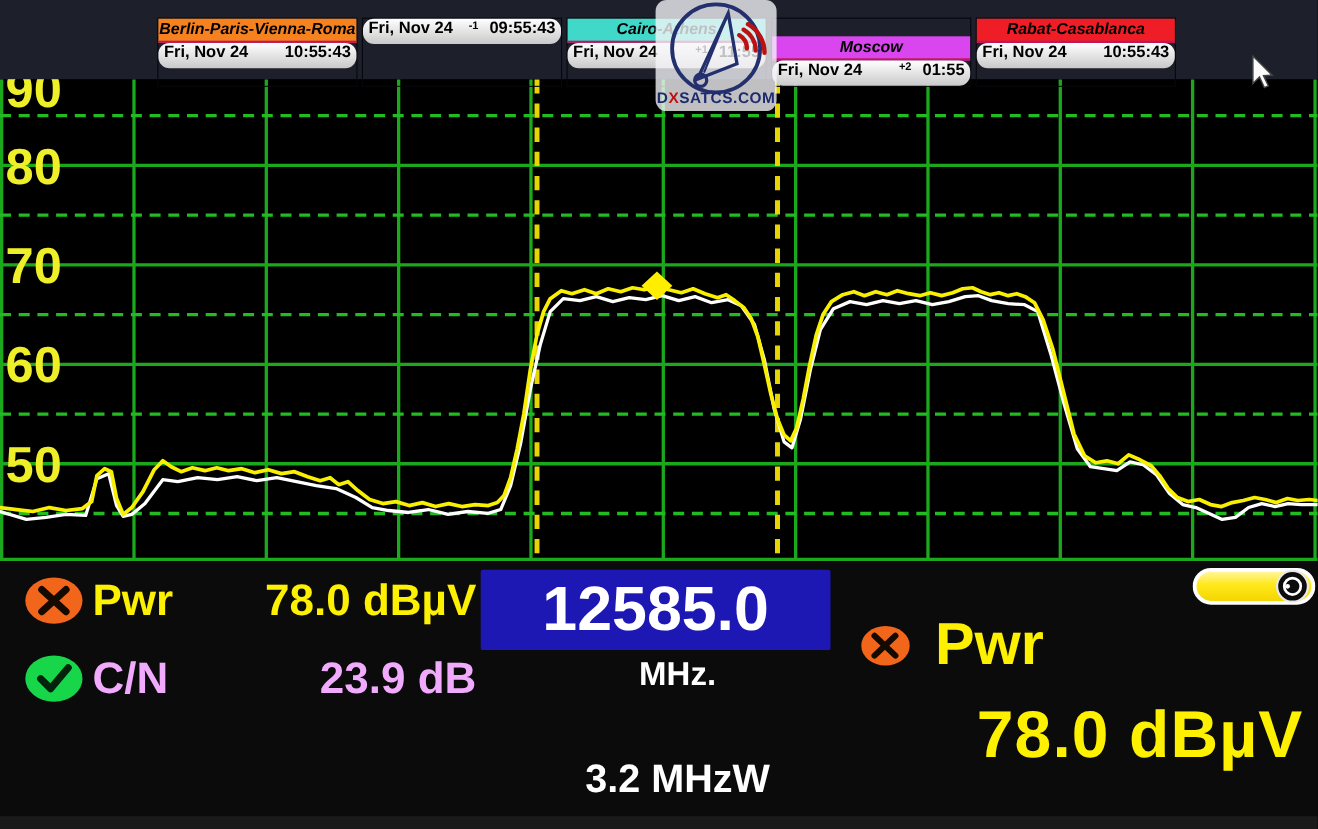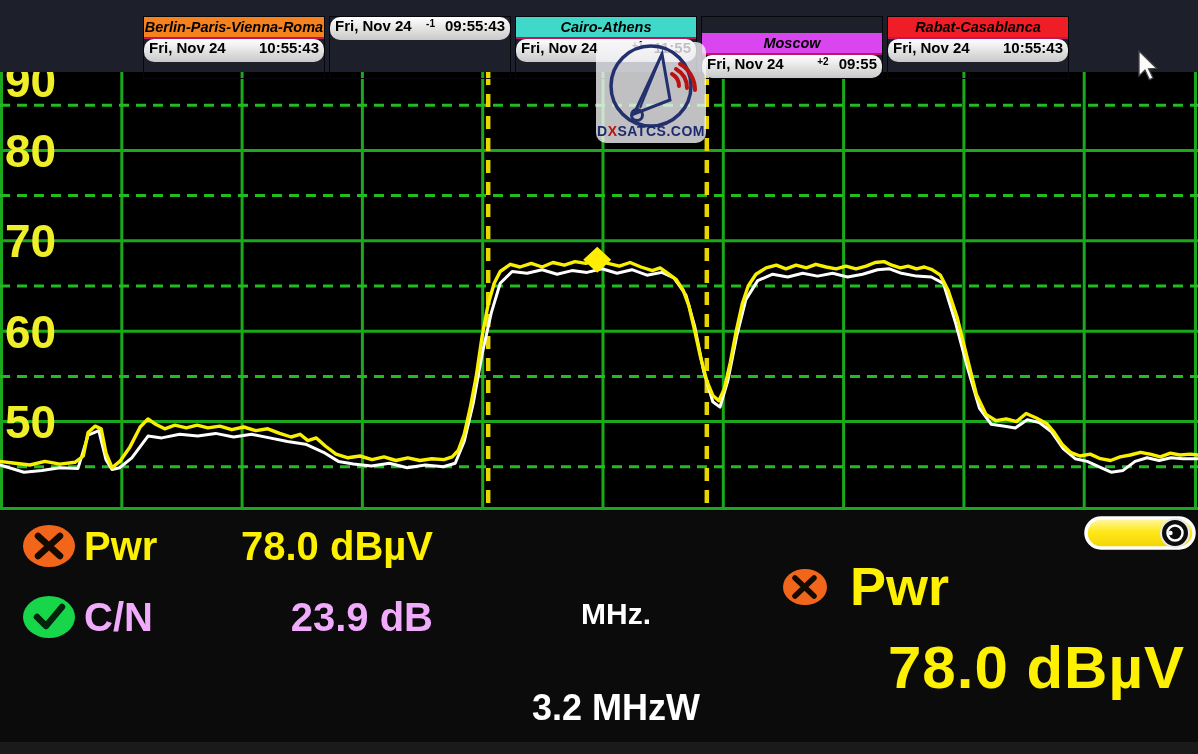--- a/index.html
+++ b/index.html
@@ -13,21 +13,21 @@
               font-size:14.5px;color:#000;white-space:nowrap;overflow:hidden;border-bottom:2px solid #be185d;}
   .clock-time-row{height:23px;background:linear-gradient(#ffffff,#c9c9c9);display:flex;align-items:flex-start;
               font-weight:bold;font-size:15px;color:#000;padding:0 5px;border-radius:10px;}
   .clock-date{white-space:nowrap;}
   .clock-fill{flex:1;}
   .clock-offset{font-size:10px;font-weight:bold;align-self:flex-start;margin:1px 10px 0 0;}
   .clock-time{white-space:nowrap;}
   
   #spec{position:absolute;left:0;top:0;z-index:1;}
   
-  .logo{position:absolute;left:596px;top:0;width:110px;height:101px;z-index:3;margin-top:42px;}
+  .logo{position:absolute;left:596px;top:0;width:110px;height:101px;z-index:3;}
   .logo-box{position:absolute;inset:0;background:rgba(246,246,250,0.78);border-radius:10px;}
   .logo svg{position:absolute;left:0;top:0;}
   .logo-text{position:absolute;bottom:4px;width:100%;text-align:center;font-weight:bold;
              font-size:14px;letter-spacing:.5px;color:#1d2b6e;white-space:nowrap;}
   .logo-text .lx{color:#bb1111;}
   
   .panel{position:absolute;left:0;top:511px;width:1198px;height:243px;background:#0c0b0b;z-index:2;}
   .panel::after{content:"";position:absolute;left:0;bottom:0;width:100%;height:12px;background:#1a1a1a;}
   .abs{position:absolute;}
   .yellow{color:#fdf000;}
@@ -116,21 +116,21 @@
             <span class="clock-offset">+1</span>
             <span class="clock-time">11:55</span>
           </div>
         </div>
         <div class="clock-cell">
           <div class="clock-city" style="background: #d946ef; margin-top: 16px;">Moscow</div>
           <div class="clock-time-row">
             <span class="clock-date">Fri, Nov 24</span>
             <span class="clock-fill"></span>
             <span class="clock-offset">+2</span>
-            <span class="clock-time">09:55</span>
+            <span class="clock-time">01:55</span>
           </div>
         </div>
         <div class="clock-cell">
           <div class="clock-city" style="background: rgb(239, 29, 37);">Rabat-Casablanca</div>
           <div class="clock-time-row">
             <span class="clock-date">Fri, Nov 24</span>
             <span class="clock-fill"></span>
             <span class="clock-offset"></span>
             <span class="clock-time">10:55:43</span>
           </div>
@@ -161,20 +161,23 @@
     <div class="abs rowtxt yellow" style="left:84px;top:13px;">Pwr</div>
     <div class="abs rowtxt yellow val" style="left:185px;top:13px;">78.0 dBµV</div>
 
     <svg class="abs" style="left:22px;top:84px;" width="54" height="44">
       <ellipse cx="27" cy="22" rx="26" ry="21" fill="#17d64a"></ellipse>
       <path d="M15,22 L24,31 L40,12" fill="none" stroke="#03230a" stroke-width="6.5" stroke-linecap="round" stroke-linejoin="round"></path>
     </svg>
     <div class="abs rowtxt magenta" style="left:84px;top:84px;">C/N</div>
     <div class="abs rowtxt magenta val" style="left:185px;top:84px;">23.9 dB</div>
 
+    <div class="abs freq-box">
+      <span>12585.0</span>
+    </div>
     <div class="abs center-txt" style="top:86px;font-size:30px;">MHz.</div>
     <div class="abs center-txt" style="top:176px;font-size:36px;">3.2 MHzW</div>
 
     <svg class="abs" style="left:1084px;top:5px;" width="112" height="34">
       <defs>
         <linearGradient id="tg" x1="0" y1="0" x2="0" y2="1">
           <stop offset="0" stop-color="#fff9b0"></stop>
             <stop offset="0.45" stop-color="#ffe81a"></stop>
             <stop offset="1" stop-color="#f2d400"></stop>
         </linearGradient>

